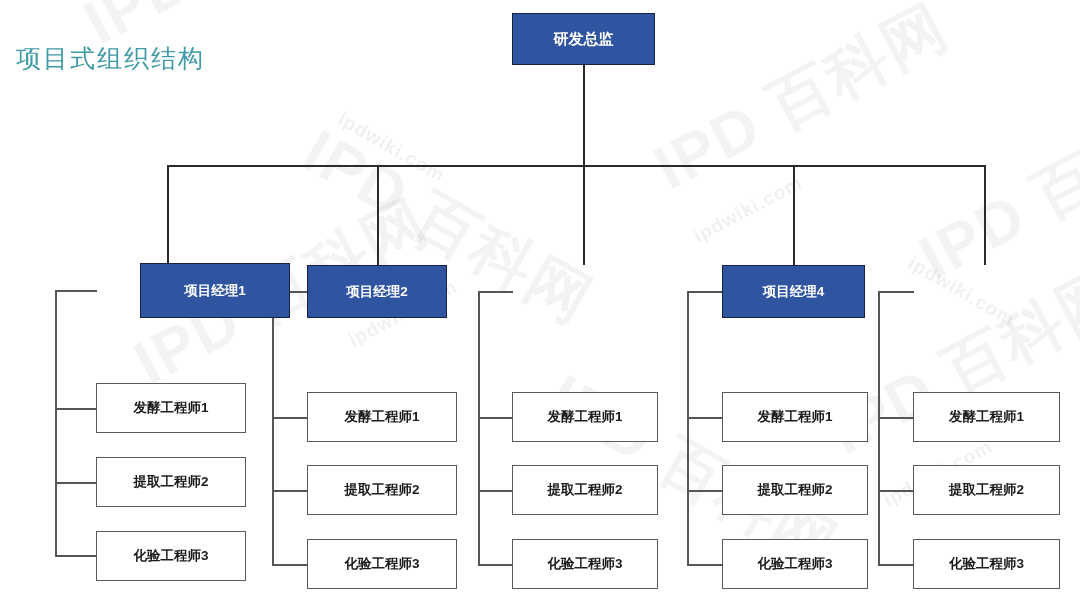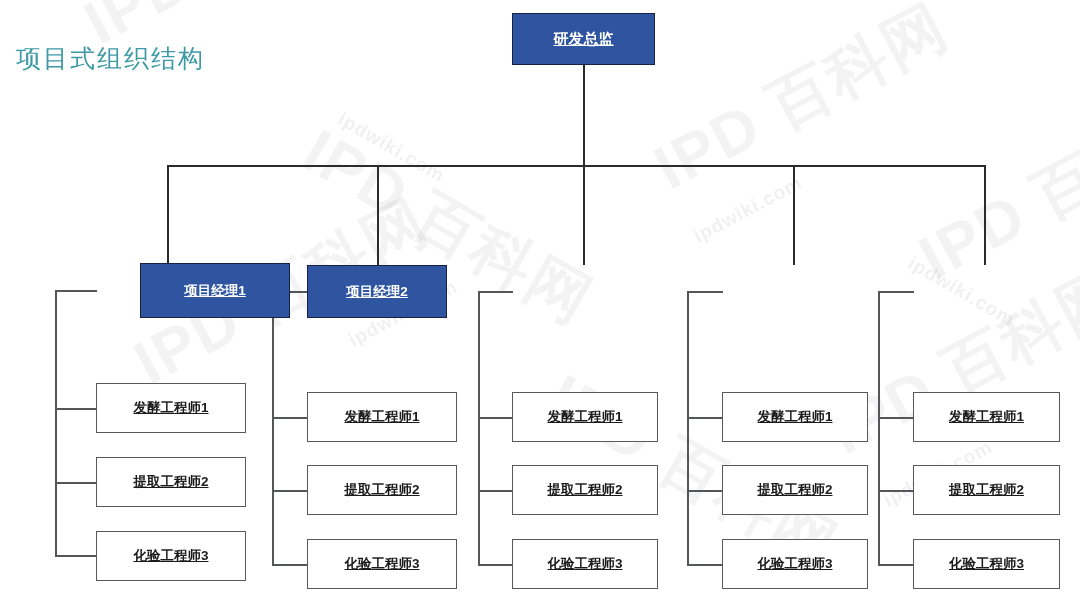--- a/index.html
+++ b/index.html
@@ -58,21 +58,20 @@
   
   .node {
     position: absolute;
     box-sizing: border-box;
     display: flex;
     align-items: center;
     justify-content: center;
     z-index: 3;
     text-align: center;
     line-height: 1.15;
-    text-decoration: underline;
   }
   .node-exec {
     background: #2f55a0;
     border: 1.5px solid #16223f;
     color: #ffffff;
     font-size: 15px;
     font-weight: 700;
   }
   .node-mgr {
     background: #2f55a0;
@@ -160,20 +159,21 @@
 
   <div class="line v thin" style="left:478px; top:291px; height:274px;"></div>
   <div class="line h thin" style="left:478px; top:291px; width:35px;"></div>
   <div class="line h thin" style="left:478px; top:417px; width:35px;"></div>
   <div class="line h thin" style="left:478px; top:490px; width:35px;"></div>
   <div class="line h thin" style="left:478px; top:564px; width:35px;"></div>
   <div class="node node-eng" style="left:512px; top:392px; width:146px; height:50px;">发酵工程师1</div>
   <div class="node node-eng" style="left:512px; top:465px; width:146px; height:50px;">提取工程师2</div>
   <div class="node node-eng" style="left:512px; top:539px; width:146px; height:50px;">化验工程师3</div>
 
+  <div class="node node-mgr" style="left:722px; top:265px; width:143px; height:53px;">项目经理4</div>
   <div class="line v thin" style="left:687px; top:291px; height:274px;"></div>
   <div class="line h thin" style="left:687px; top:291px; width:36px;"></div>
   <div class="line h thin" style="left:687px; top:417px; width:36px;"></div>
   <div class="line h thin" style="left:687px; top:490px; width:36px;"></div>
   <div class="line h thin" style="left:687px; top:564px; width:36px;"></div>
   <div class="node node-eng" style="left:722px; top:392px; width:146px; height:50px;">发酵工程师1</div>
   <div class="node node-eng" style="left:722px; top:465px; width:146px; height:50px;">提取工程师2</div>
   <div class="node node-eng" style="left:722px; top:539px; width:146px; height:50px;">化验工程师3</div>
 
   <div class="line v thin" style="left:878px; top:291px; height:274px;"></div>

